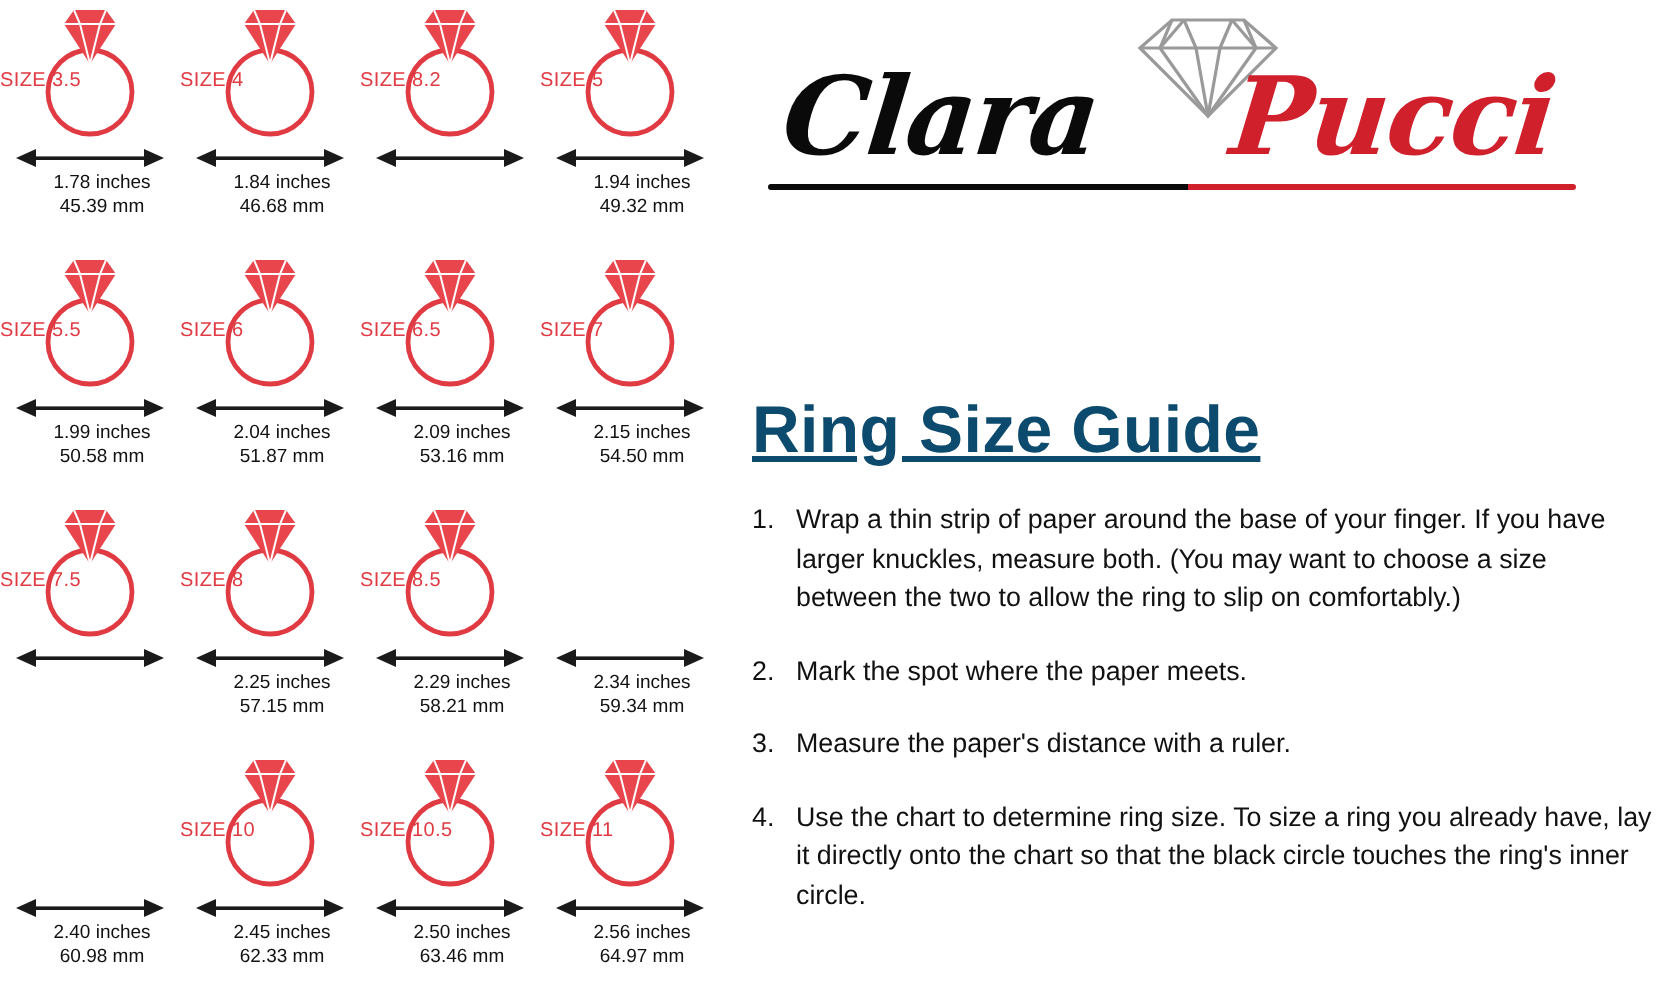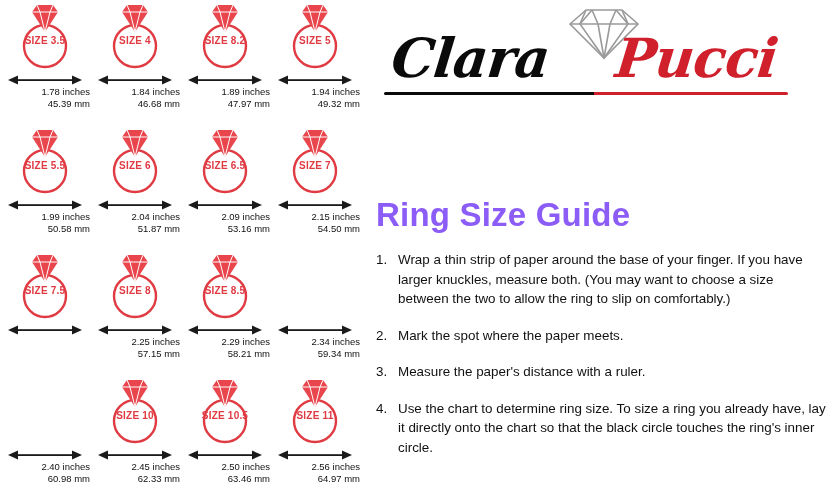--- a/index.html
+++ b/index.html
@@ -45,39 +45,39 @@
     position: absolute;
     left: 50%;
     top: 2px;
     transform: translateX(-50%);
   }
   .size-label {
     position: absolute;
     left: 0;
     right: 0;
     top: 35px;
-    text-align: center;
+    text-align: left;
     font-size: 10px;
-    font-weight: bold;
+    font-weight: normal;
     color: #e03a42;
     letter-spacing: 0.2px;
   }
   .arrow-row {
     position: absolute;
     left: 0;
     right: 0;
     top: 72px;
     height: 12px;
   }
   .measure {
     position: absolute;
     left: 0;
     right: 0;
     top: 86px;
-    text-align: right;
+    text-align: center;
     font-size: 9.5px;
     line-height: 11.5px;
     color: #111;
     margin-left: 12px;
   }
 
   
   .right {
     position: absolute;
     left: 366px;
@@ -130,22 +130,23 @@
     left: 182px;
     top: 2px;
   }
 
   .guide-title {
     position: absolute;
     left: 10px;
     top: 196px;
     font-size: 33px;
     font-weight: bold;
-    color: #8b5cf6;
+    color: #0c4a6e;
     letter-spacing: 0.2px;
+    text-decoration: underline;
   }
   .steps {
     position: absolute;
     left: 10px;
     top: 250px;
     width: 450px;
   }
   .step {
     display: flex;
     margin-bottom: 17px;
@@ -248,24 +249,20 @@
           <div class="size-label">SIZE 8.2</div>
         </div>
         <div class="arrow-row" style="text-align:center">
 <svg width="78" height="12" viewBox="0 0 78 12" xmlns="http://www.w3.org/2000/svg">
   <g fill="#1a1a1a">
     <path d="M2 6 L12 1.5 L12 10.5 Z"></path>
     <path d="M76 6 L66 1.5 L66 10.5 Z"></path>
     <rect x="11" y="5.2" width="56" height="1.8"></rect>
   </g>
 </svg></div>
-        <div class="measure">
-          <div>1.89 inches</div>
-          <div>47.97 mm</div>
-        </div>
       </div>
       <div class="cell">
         <div class="ring-wrap">
 <svg class="ring-svg" width="72" height="72" viewBox="0 0 72 72" xmlns="http://www.w3.org/2000/svg">
   <g stroke="#e03a42" fill="none" stroke-width="2.4">
     <circle cx="36" cy="44" r="21"></circle>
   </g>
   <g fill="#e8454d">
     <path d="M23 10 L49 10 L36 30 Z"></path>
     <path d="M23 10 L28 3 L44 3 L49 10 Z"></path>

